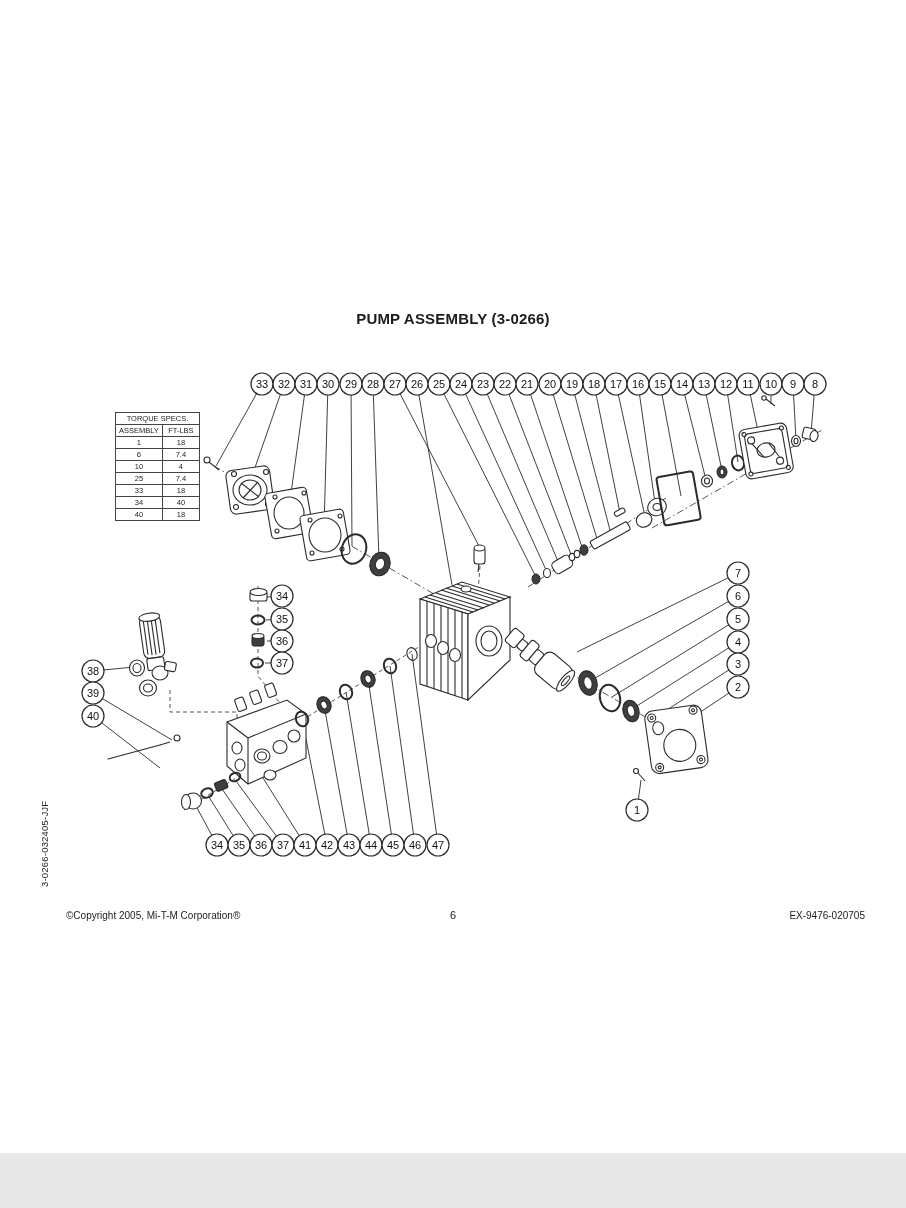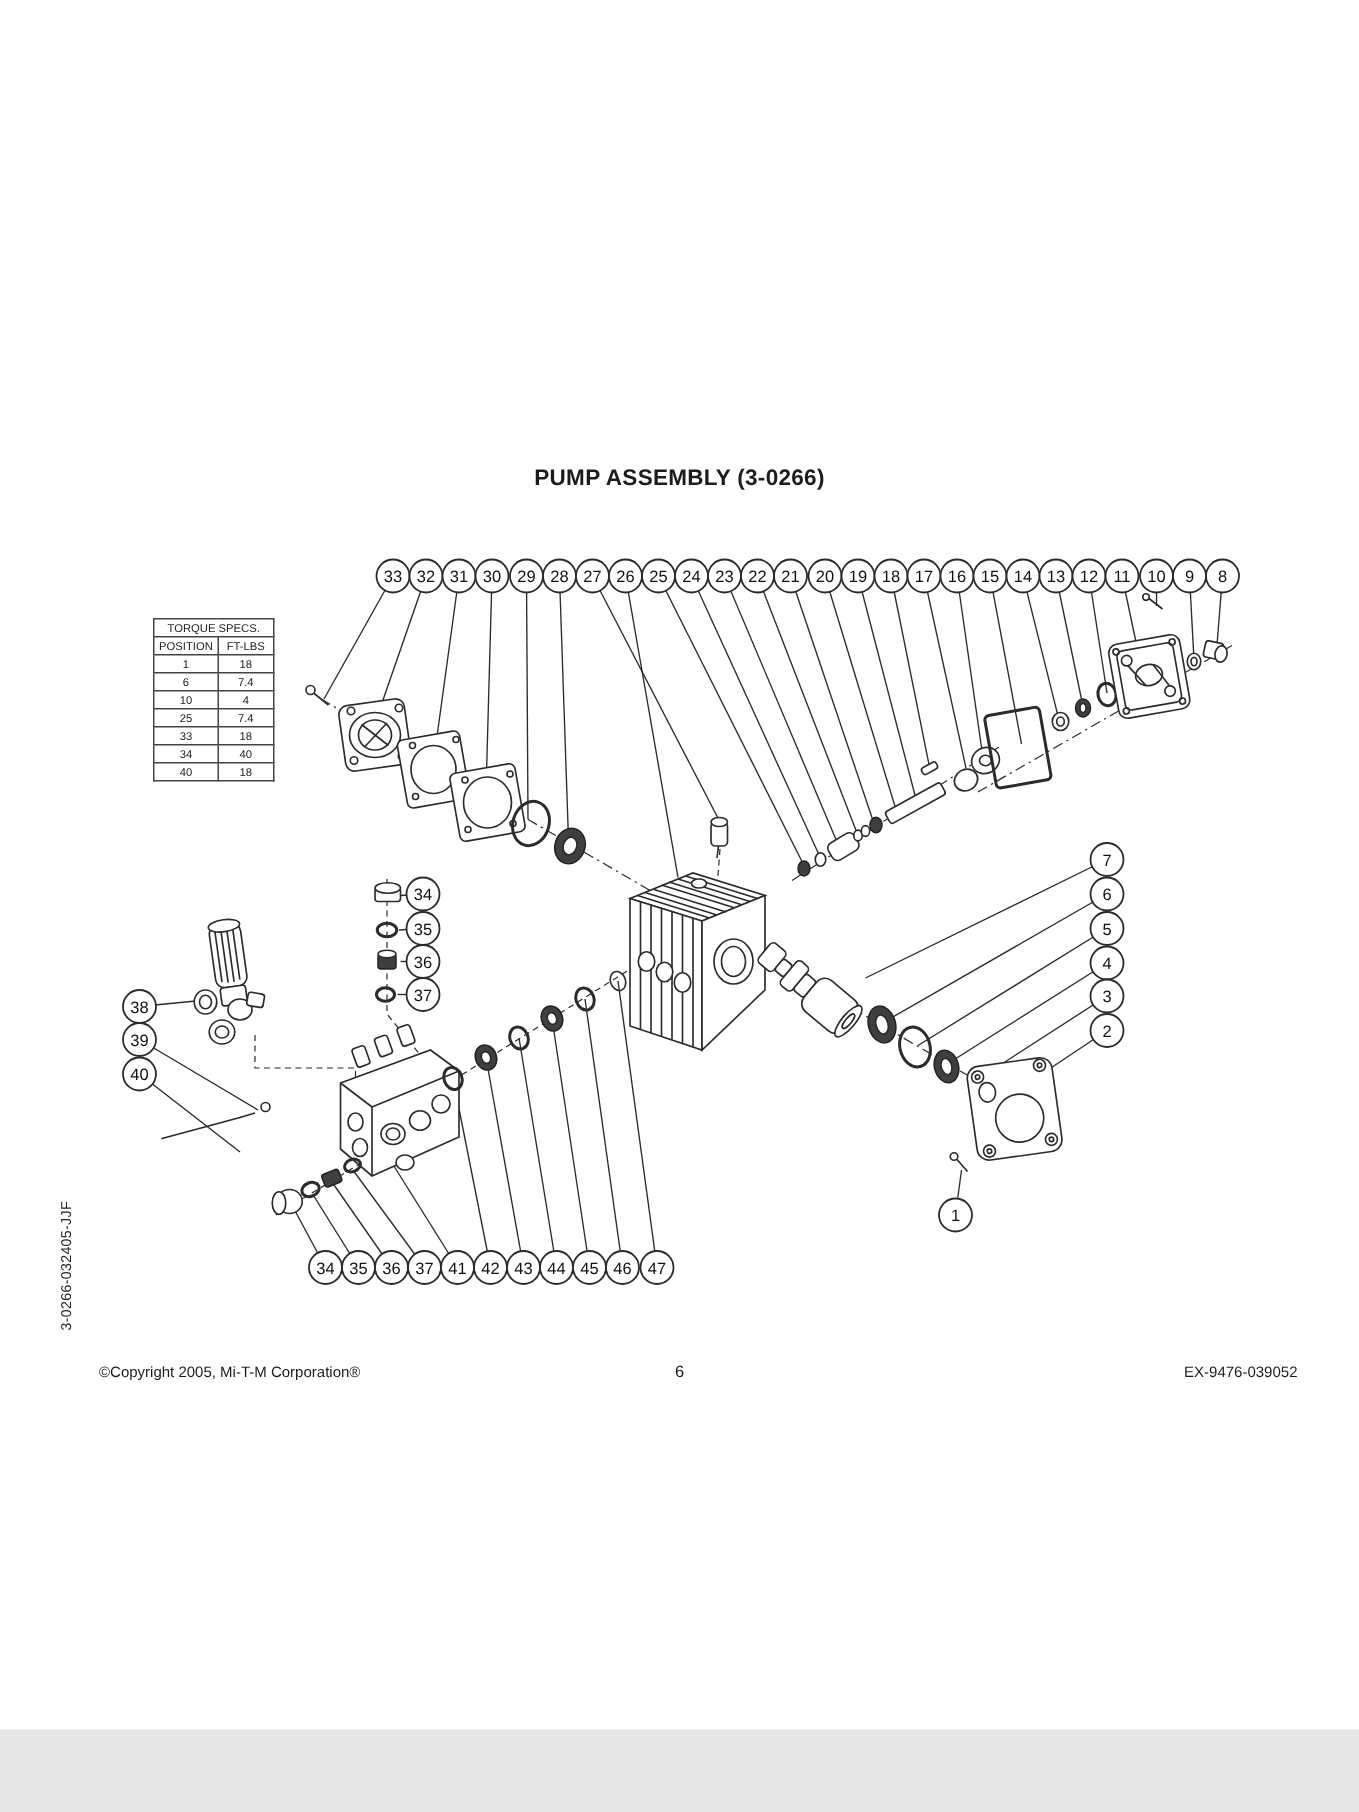--- a/index.html
+++ b/index.html
@@ -2,21 +2,21 @@
 <html><head>
 <meta charset="utf-8">
 <style>
   html,body{margin:0;padding:0;background:#e8e8e8;}
   #page{position:relative;width:906px;height:1153px;background:#ffffff;margin:0 auto;
         font-family:"Liberation Sans", sans-serif;color:#1c1c1c;overflow:hidden;}
   #title{position:absolute;top:310px;left:0;width:906px;text-align:center;
          font-size:15px;font-weight:bold;letter-spacing:.2px;}
   #diagram-svg{position:absolute;left:0;top:0;}
   
-  #torque{position:absolute;left:102px;top:412px;border-collapse:collapse;
+  #torque{position:absolute;left:115px;top:412px;border-collapse:collapse;
           font-size:7.5px;color:#222;}
   #torque td{border:1px solid #444;text-align:center;padding:1px 3px;height:9px;
              min-width:30px;}
   #torque .tt-title{font-size:7.5px;}
   
   #side-code{position:absolute;left:39px;top:887px;width:120px;
              transform:rotate(-90deg);transform-origin:0 0;
              font-size:9.5px;color:#222;letter-spacing:.2px;}
   
   #footer-copy{position:absolute;left:38px;top:910px;font-size:10px;margin-left:28px;}
@@ -40,21 +40,21 @@
 <div id="page">
 
   <div id="title">PUMP ASSEMBLY (3-0266)</div>
 
   <table id="torque">
     <tbody>
       <tr>
           <td colspan="2" class="tt-title">TORQUE SPECS.</td>
         </tr>
       <tr id="torque-head">
-          <td>POSITION</td>
+          <td>ASSEMBLY</td>
           <td>FT-LBS</td>
         </tr>
     </tbody>
     <tbody id="torque-body">
         <tr>
           <td>1</td>
           <td>18</td>
         </tr>
         <tr>
           <td>6</td>
@@ -489,14 +489,14 @@
       <ellipse class="fw" cx="368" cy="679" rx="3" ry="4" transform="rotate(-20 368 679)"></ellipse>
       <ellipse class="ln thick" cx="390" cy="666" rx="6" ry="7.5" transform="rotate(-20 390 666)"></ellipse>
       <ellipse class="ln" cx="412" cy="654" rx="5" ry="6.5" transform="rotate(-20 412 654)"></ellipse>
     </g>
   </svg>
 
   <div id="side-code">3-0266-032405-JJF</div>
 
   <div id="footer-copy">©Copyright 2005, Mi-T-M Corporation®</div>
   <div id="footer-page">6</div>
-  <div id="footer-code">EX-9476-039052</div>
+  <div id="footer-code">EX-9476-020705</div>
 </div>
 
 </body></html>

